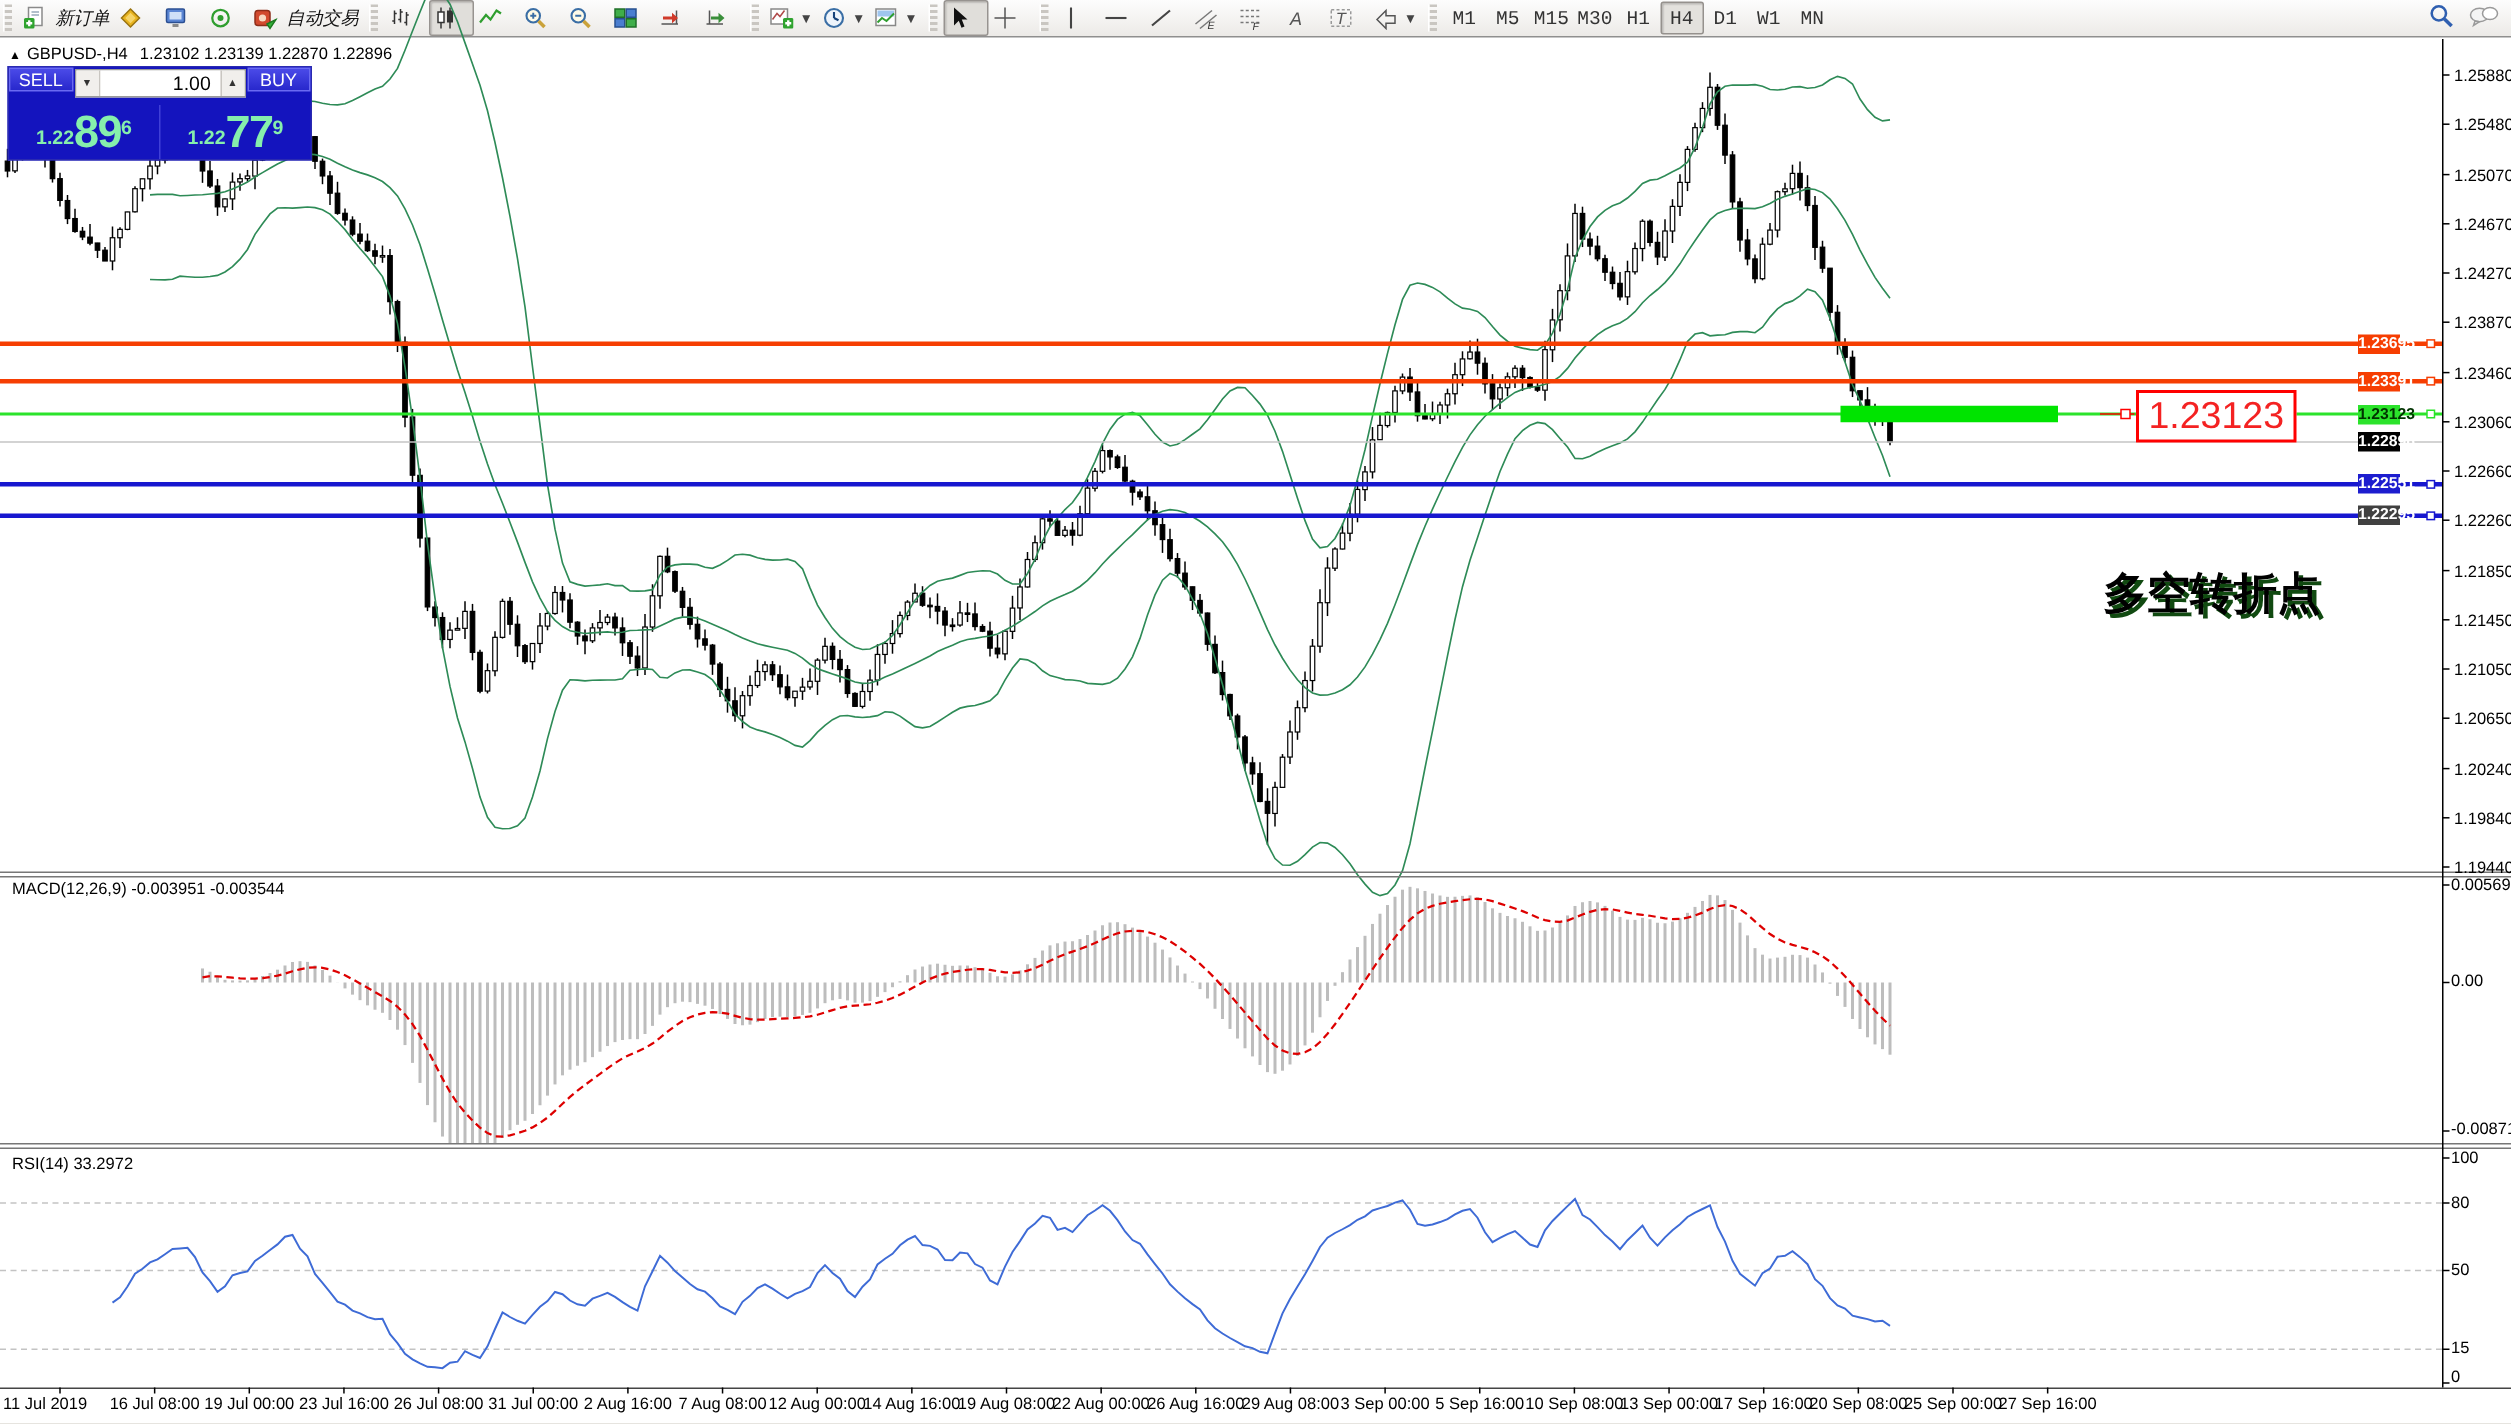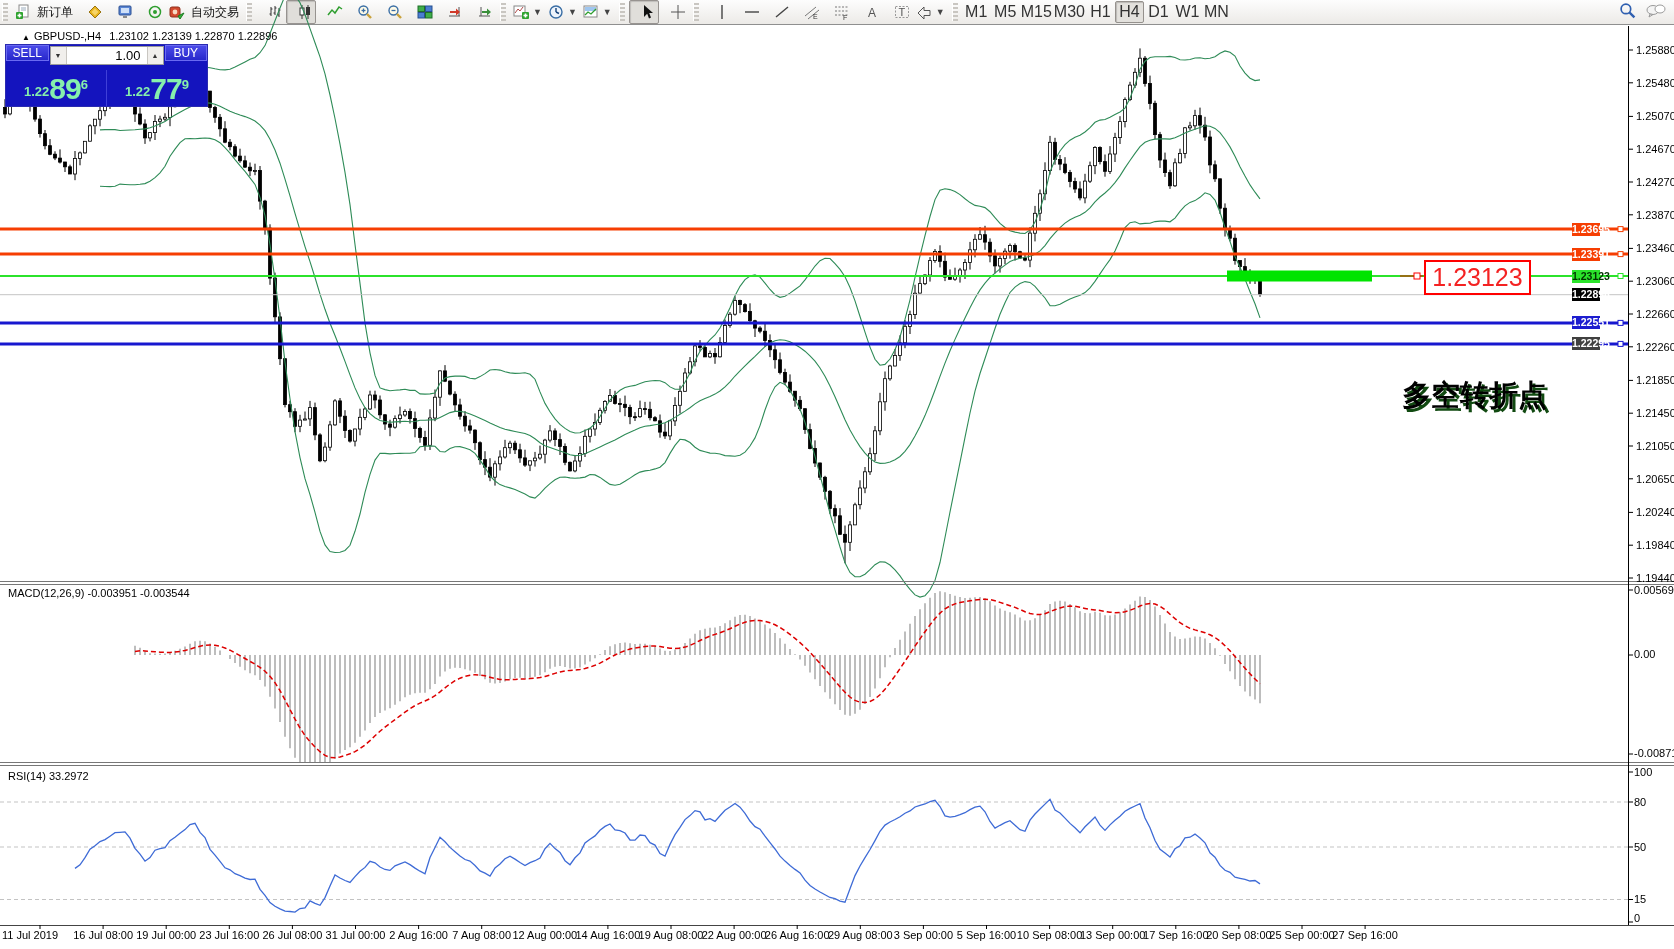--- a/index.html
+++ b/index.html
@@ -6,32 +6,32 @@
   .page{position:relative;width:1674px;height:949px;background:#fff;overflow:hidden;
         font-family:"Liberation Sans",sans-serif;-webkit-font-smoothing:none;}
   
   .toolbar{position:absolute;left:0;top:0;width:1674px;height:25px;
            background:linear-gradient(#fdfdfd,#eceae7);border-bottom:1px solid #8f8f8f;
            display:flex;align-items:center;box-sizing:border-box;font-size:12px;color:#111;}
   .tgroup{display:flex;align-items:center;height:25px;padding:0 2px;}
   .grip{width:5px;height:18px;margin:0 2px;
         background:repeating-linear-gradient(180deg,#c9c6c1 0 2px,transparent 2px 4px);
         border-left:1px solid #fff;}
-  .tbtn{display:flex;align-items:center;justify-content:flex-end;min-width:24px;height:22px;
-        border:1px solid transparent;border-radius:2px;gap:3px;padding:0 2px;cursor:default;}
+  .tbtn{display:flex;align-items:center;justify-content:flex-start;min-width:24px;height:22px;
+        border:1px solid transparent;border-radius:2px;gap:3px;padding:0 2px;cursor:default;font-style:italic;}
   .tbtn.pressed{background:#e0deda;border:1px solid #979390;box-shadow:inset 1px 1px 1px rgba(0,0,0,.15);}
   .tbtn .cap{font-size:9px;color:#444;margin-left:1px;}
   .tbtn svg{display:block;}
   .tlabel{margin-left:3px;white-space:nowrap;}
   .tfbtn{min-width:27px;height:20px;display:flex;align-items:center;justify-content:center;
-         font-size:16px;color:#333;border:1px solid transparent;border-radius:2px;}
+         font-size:13px;color:#333;border:1px solid transparent;border-radius:2px;font-family:Liberation Mono, monospace;}
   .tfbtn.active{background:#e3e1dd;border:1px solid #95918d;box-shadow:inset 1px 1px 1px rgba(0,0,0,.18);}
   .toolbar-right{margin-left:auto;display:flex;align-items:center;padding-right:8px;gap:10px;}
   
-  .symbol-header{position:absolute;left:22px;top:30px;font-size:11px;color:#000;z-index:5;}
+  .symbol-header{position:absolute;left:6px;top:30px;font-size:11px;color:#000;z-index:5;}
   .symbol-header .gl{font-size:8px;margin-right:4px;}
   .symbol-header .ohlc{margin-left:8px;}
   .trade-panel{position:absolute;left:5px;top:44px;width:201px;z-index:6;
                border:1px solid #2a2ab0;background:#1414be;}
   .tp-top{display:flex;height:25px;background:#1414be;align-items:flex-start;}
   .tp-btn{width:50px;display:flex;align-items:center;justify-content:center;color:#fff;
           background:linear-gradient(#4a4ae8,#2828cc);border:1px solid #6a6af2;font-size:12px;}
   .tp-spin{flex:1;display:flex;align-items:stretch;background:#fff;border:1px solid #9a9a9a;margin:1px;}
   .tp-step{width:15px;display:flex;align-items:center;justify-content:center;background:#f1efec;
            border-right:1px solid #c9c6c1;font-size:7px;color:#333;}

